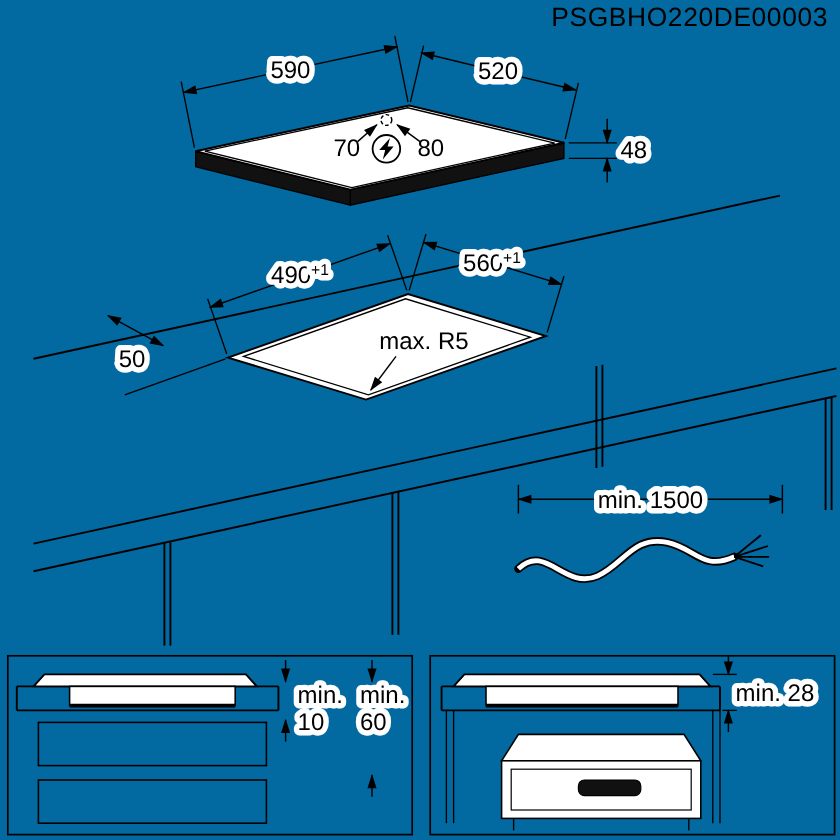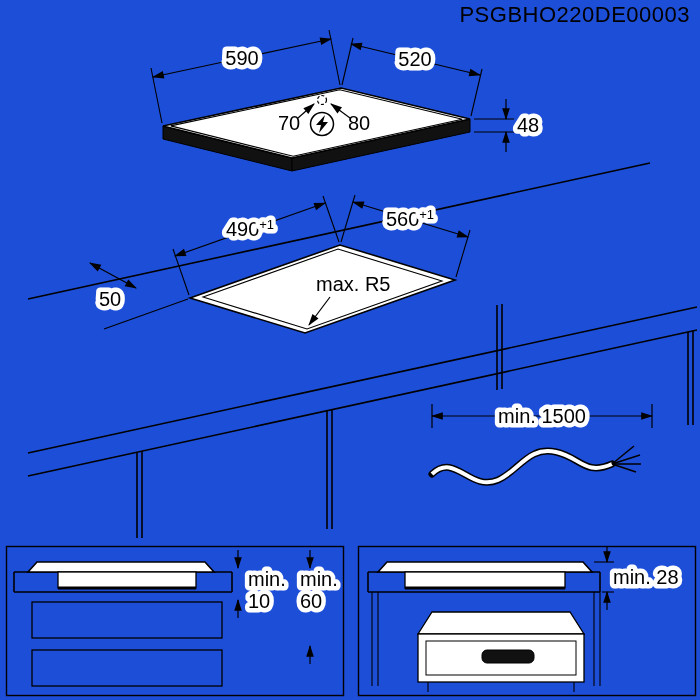--- a/index.html
+++ b/index.html
@@ -1,16 +1,16 @@
 <!DOCTYPE html>
 <html><head>
 <meta charset="utf-8">
 <style>
   html,body{margin:0;padding:0;background:#fff;}
-  .stage{position:relative;width:700px;height:700px;background:#1d4ed8;overflow:hidden;}
+  .stage{position:relative;width:700px;height:700px;background:#0369a1;overflow:hidden;}
   svg{display:block;}
   .ln{stroke:#000;stroke-width:1.6;fill:none;}
   .thin{stroke:#000;stroke-width:1.1;fill:none;}
   .dim{stroke:#000;stroke-width:1.2;fill:none;}
   .lbl{font-family:"Liberation Sans",sans-serif;font-size:20px;fill:#000;
        paint-order:stroke;stroke:#fff;stroke-width:9px;stroke-linejoin:round;}
   .sup{font-size:13px;}
   .title{font-family:"Liberation Sans",sans-serif;font-size:22px;fill:#000;letter-spacing:.5px;}
   .whitefill{fill:#fff;}
 </style>

